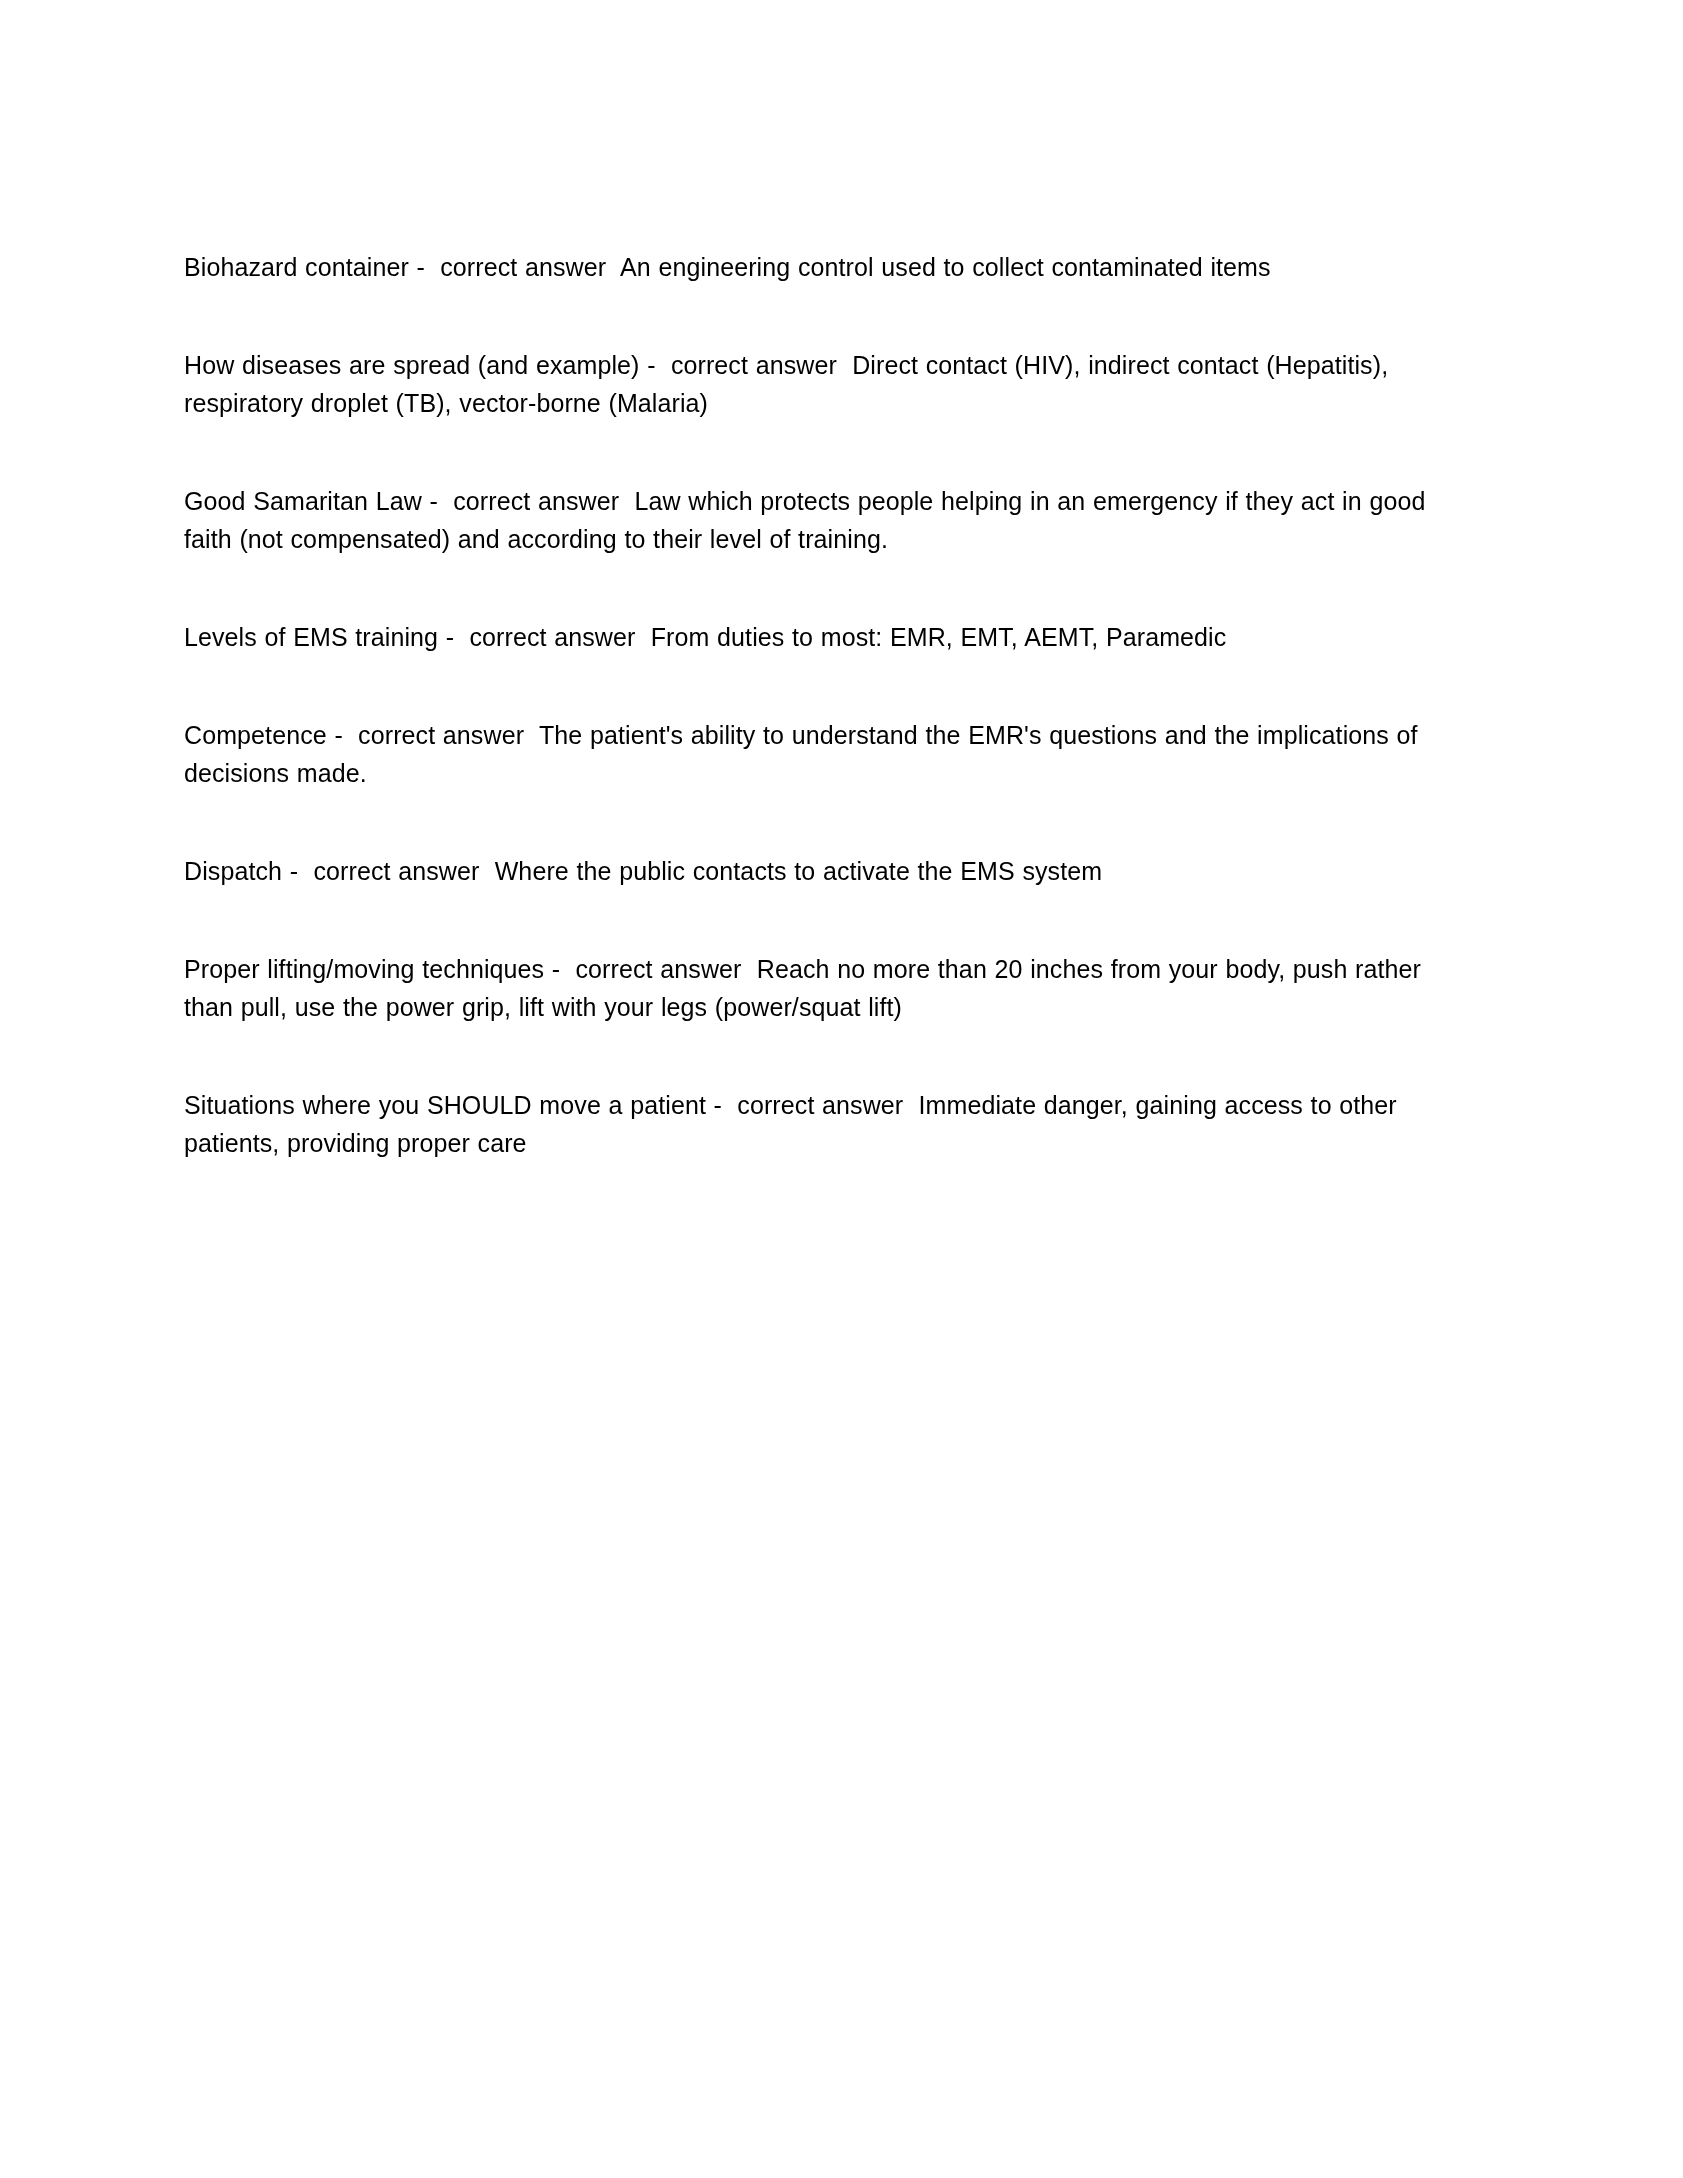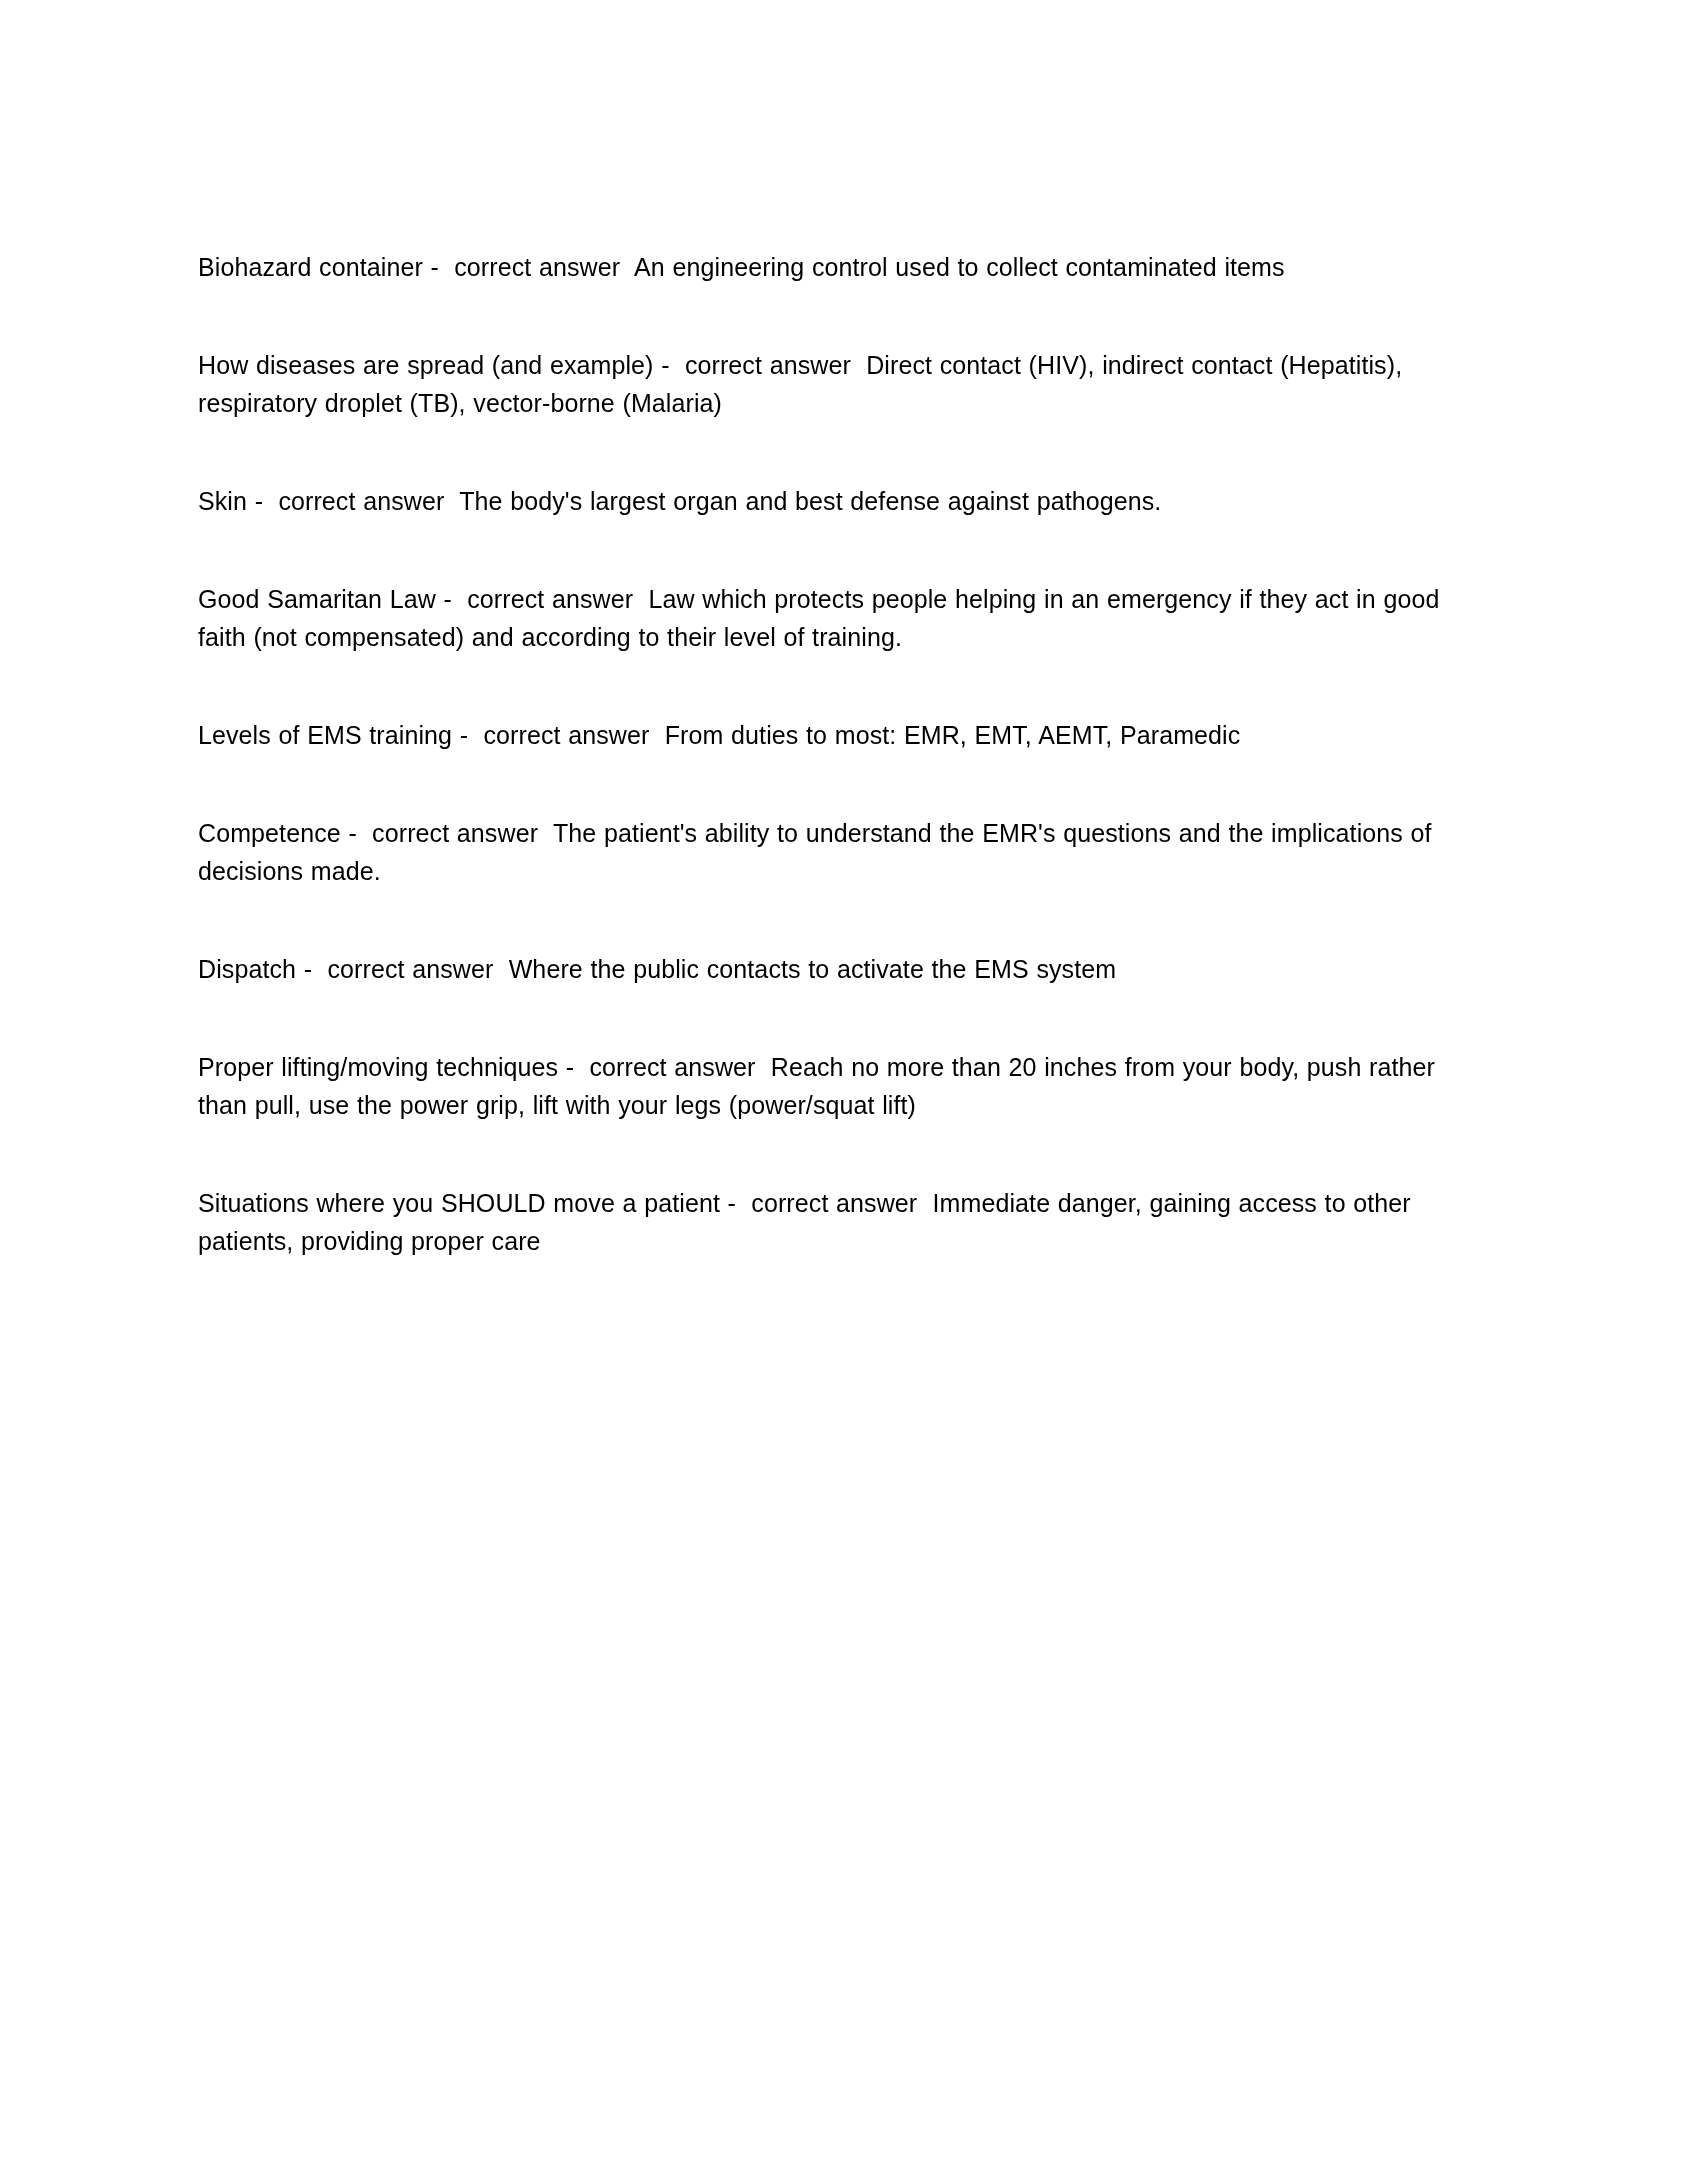--- a/index.html
+++ b/index.html
@@ -16,21 +16,21 @@
   }
   .page {
     position: relative;
     width: 1683px;
     height: 2178px;
     background: #ffffff;
     box-sizing: border-box;
   }
   .content {
     position: absolute;
-    left: 198px;
+    left: 184px;
     top: 248px;
     width: 1277px;
   }
   .entry {
     font-family: "Liberation Sans", sans-serif;
     font-size: 25px;
     line-height: 1.52;
     margin: 0 0 60px 0;
     text-align: left;
     letter-spacing: 0.1px;
@@ -56,23 +56,20 @@
   <div class="content">
 
     <p class="entry">
       <span class="term">Biohazard container - </span><span class="marker"> correct answer </span><span class="answer"> An engineering control used to collect contaminated items</span>
     </p>
 
     <p class="entry">
       <span class="term">How diseases are spread (and example) - </span><span class="marker"> correct answer </span><span class="answer"> Direct contact (HIV), indirect contact (Hepatitis), respiratory droplet (TB), vector-borne (Malaria)</span>
     </p>
 
-    <p class="entry">
-      <span class="term">Skin - </span><span class="marker"> correct answer </span><span class="answer"> The body's largest organ and best defense against pathogens.</span>
-    </p>
 
 
     <p class="entry">
       <span class="term">Good Samaritan Law - </span><span class="marker"> correct answer </span><span class="answer"> Law which protects people helping in an emergency if they act in good faith (not compensated) and according to their level of training.</span>
     </p>
 
 
 
     <p class="entry">
       <span class="term">Levels of EMS training - </span><span class="marker"> correct answer </span><span class="answer"> From duties to most: EMR, EMT, AEMT, Paramedic</span>

